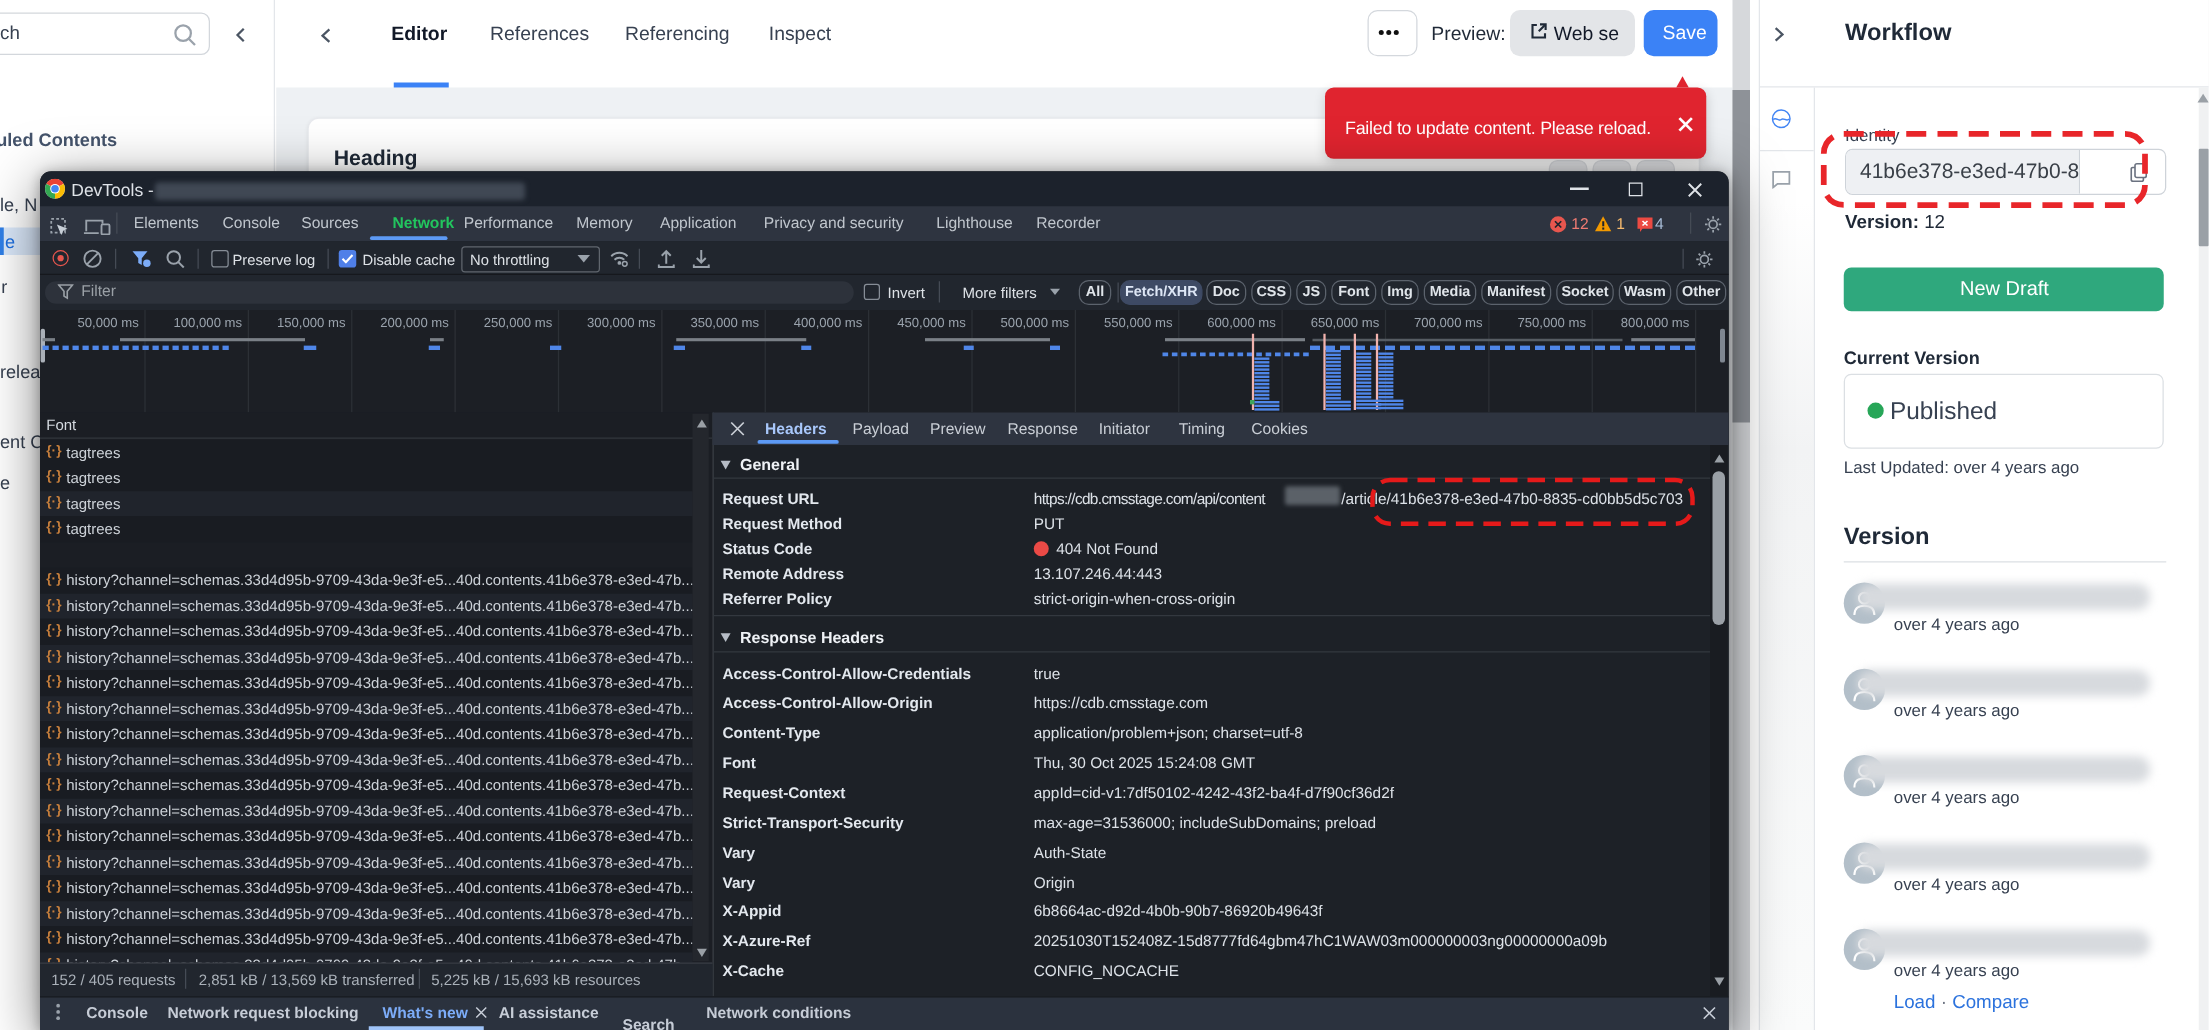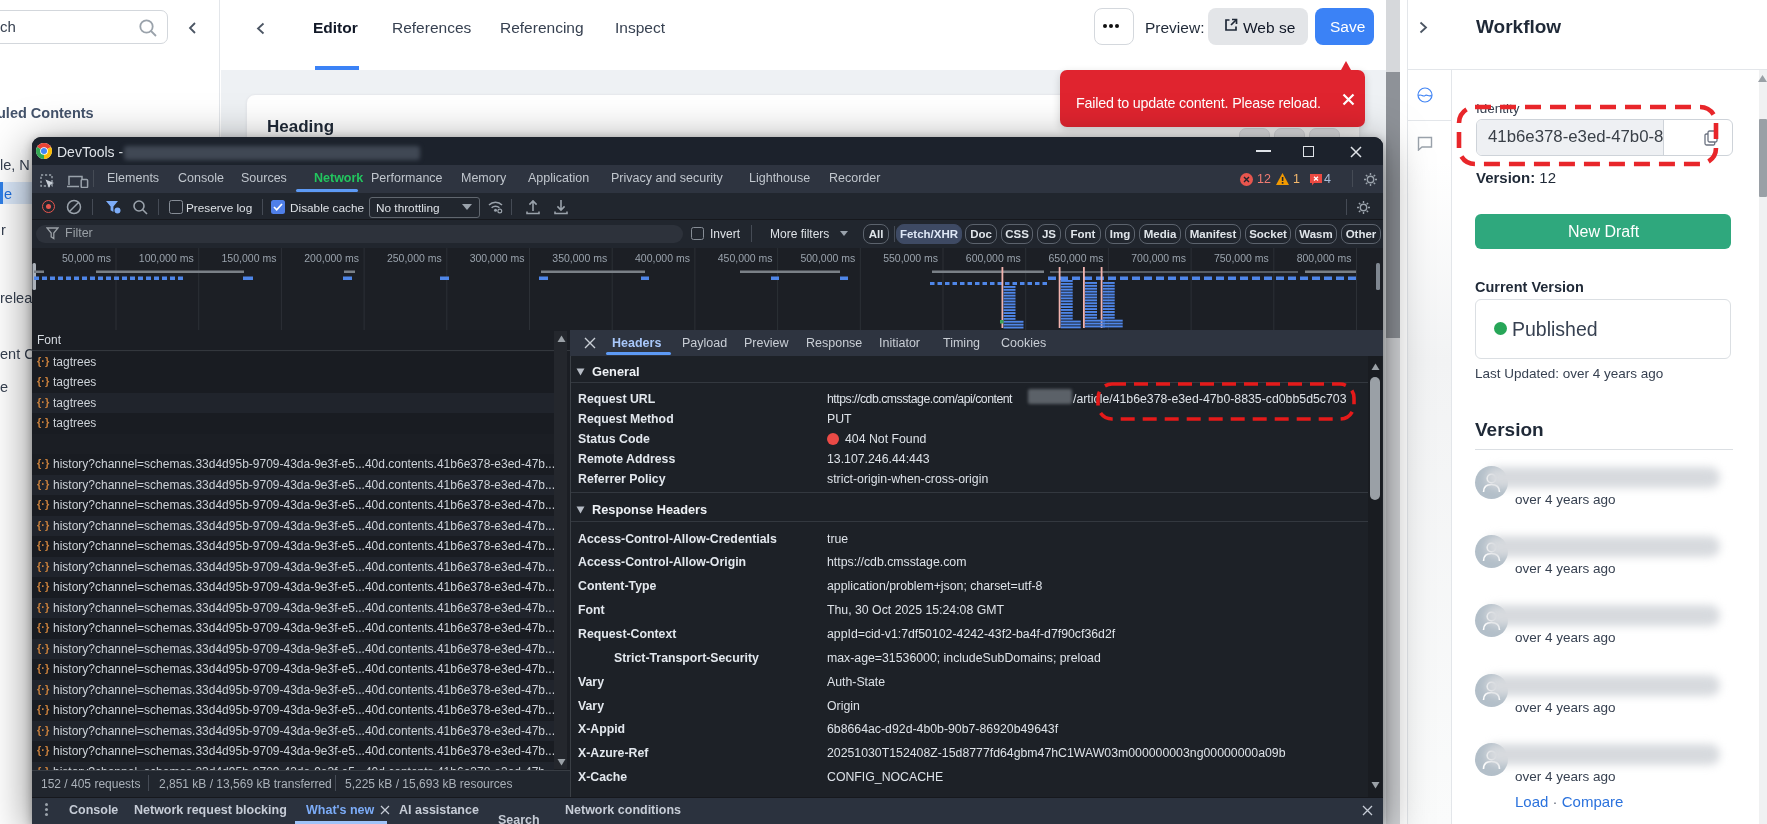--- a/index.html
+++ b/index.html
@@ -654,21 +654,21 @@
   <div class="hlabel" style="left:546px;top:394.5px;">Access-Control-Allow-Credentials</div>
   <div class="hval" style="left:795px;top:394.5px;">true</div>
   <div class="hlabel" style="left:546px;top:418.4px;">Access-Control-Allow-Origin</div>
   <div class="hval" style="left:795px;top:418.4px;">https://cdb.cmsstage.com</div>
   <div class="hlabel" style="left:546px;top:442.2px;">Content-Type</div>
   <div class="hval" style="left:795px;top:442.2px;">application/problem+json; charset=utf-8</div>
   <div class="hlabel" style="left:546px;top:466.1px;">Font</div>
   <div class="hval" style="left:795px;top:466.1px;">Thu, 30 Oct 2025 15:24:08 GMT</div>
   <div class="hlabel" style="left:546px;top:489.9px;">Request-Context</div>
   <div class="hval" style="left:795px;top:489.9px;">appId=cid-v1:7df50102-4242-43f2-ba4f-d7f90cf36d2f</div>
-  <div class="hlabel" style="left:546px;top:513.8px;margin-left:36px;">Strict-Transport-Security</div>
+  <div class="hlabel" style="left:546px;top:513.8px;">Strict-Transport-Security</div>
   <div class="hval" style="left:795px;top:513.8px;">max-age=31536000; includeSubDomains; preload</div>
   <div class="hlabel" style="left:546px;top:537.6px;">Vary</div>
   <div class="hval" style="left:795px;top:537.6px;">Auth-State</div>
   <div class="hlabel" style="left:546px;top:561.5px;">Vary</div>
   <div class="hval" style="left:795px;top:561.5px;">Origin</div>
   <div class="hlabel" style="left:546px;top:585.3px;">X-Appid</div>
   <div class="hval" style="left:795px;top:585.3px;">6b8664ac-d92d-4b0b-90b7-86920b49643f</div>
   <div class="hlabel" style="left:546px;top:609.2px;">X-Azure-Ref</div>
   <div class="hval" style="left:795px;top:609.2px;">20251030T152408Z-15d8777fd64gbm47hC1WAW03m000000003ng00000000a09b</div>
   <div class="hlabel" style="left:546px;top:633.0px;">X-Cache</div>

